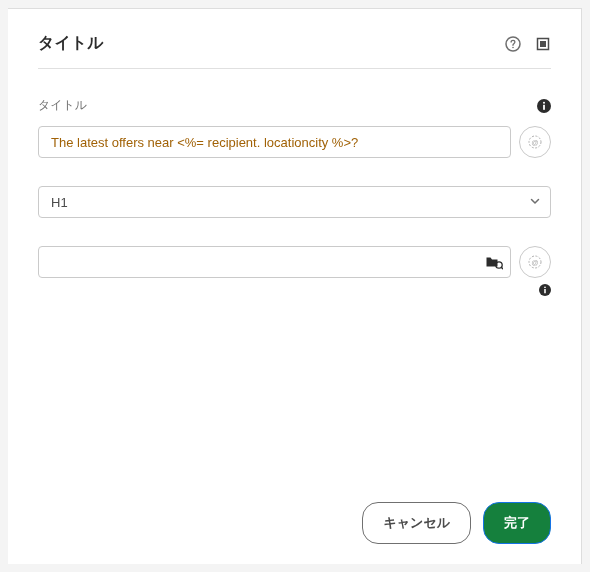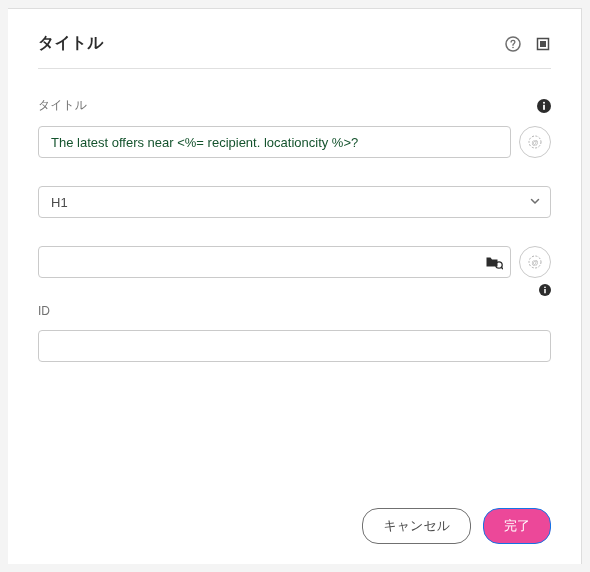--- a/index.html
+++ b/index.html
@@ -74,21 +74,21 @@
       align-items: center;
       gap: 8px;
     }
     .text-input {
       flex: 1;
       height: 32px;
       border: 1px solid #cacaca;
       border-radius: 4px;
       padding: 0 12px;
       font-size: 13px;
-      color: #14532d;
+      color: #a16207;
       outline: none;
     }
     .personalize-btn {
       width: 32px;
       height: 32px;
       border: 1px solid #cacaca;
       border-radius: 50%;
       background: #fff;
       display: flex;
       align-items: center;
@@ -150,37 +150,37 @@
       margin-top: 6px;
     }
     .footer {
       display: flex;
       justify-content: flex-end;
       gap: 12px;
       margin-top: auto;
       padding-top: 20px;
     }
     .btn {
-      height: 36px;
+      height: 42px;
       padding: 0 20px;
       border-radius: 16px;
       font-size: 13px;
-      font-weight: normal;
+      font-weight: bold;
       cursor: pointer;
       display: flex;
       align-items: center;
       justify-content: center;
     }
     .btn-secondary {
       background: #fff;
       border: 1.5px solid #707070;
       color: #4b4b4b;
     }
     .btn-primary {
-      background: #ec4899;
+      background: #15803d;
       border: 1.5px solid #1473e6;
       color: #fff;
     }
   </style>
 </head>
 <body>
 
 <div class="panel">
 
   <div class="header">
@@ -260,26 +260,20 @@
         <div class="info-icon">
           <svg width="12" height="12" viewBox="0 0 14 14">
               <circle cx="7" cy="7" r="7" fill="#2c2c2c"></circle>
               <rect x="6.1" y="5.8" width="1.8" height="5" fill="#fff"></rect>
               <circle cx="7" cy="3.8" r="1" fill="#fff"></circle>
             </svg>
         </div>
       </div>
     </div>
 
-    <div class="field-group" style="margin-top:8px">
-      <div class="field-label-row">
-        <div class="field-label">ID</div>
-      </div>
-      <input type="text" class="text-input" style="width: 100%;" value="">
-    </div>
 
   </div>
 
   <div class="footer">
     <button class="btn btn-secondary">キャンセル</button>
     <button class="btn btn-primary">完了</button>
   </div>
 
 </div>
 

